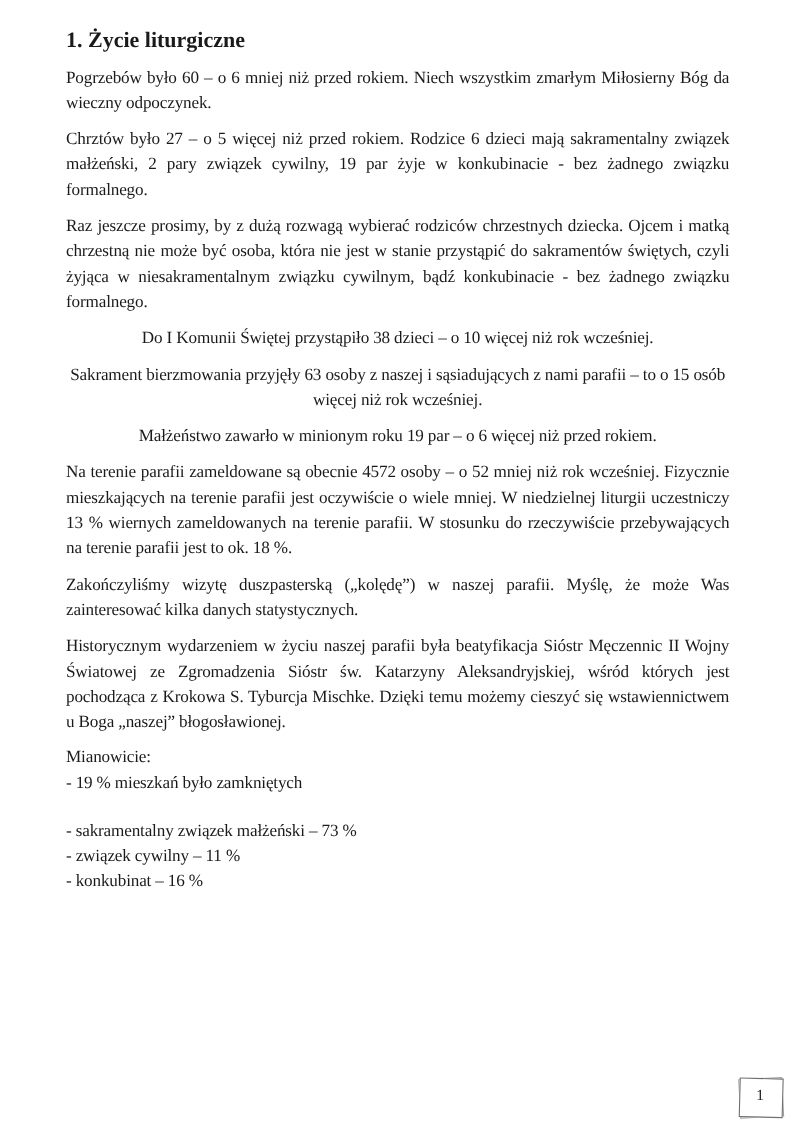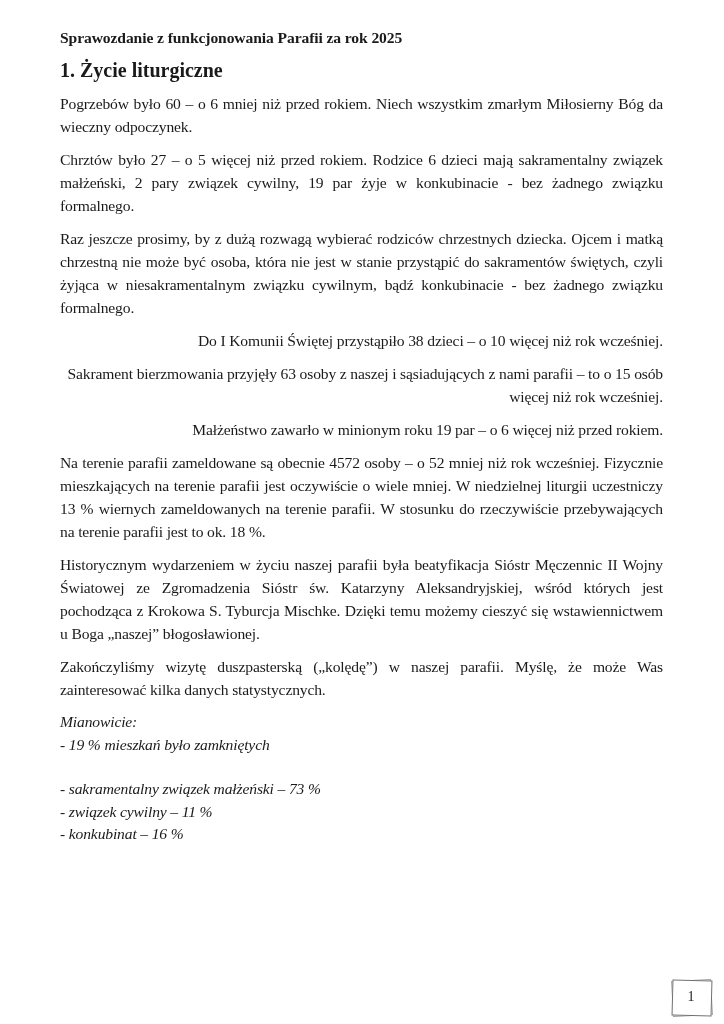--- a/index.html
+++ b/index.html
@@ -33,35 +33,34 @@
       font-weight: bold;
       margin: 0 0 10px 0;
       font-size: 20px;
     }
     p {
       margin: 0 0 10px 0;
       text-align: justify;
       letter-spacing: -0.15px;
     }
     p.left {
-      text-align: right;
+      text-align: center;
     }
     .list {
       margin: 0;
       padding: 0;
       list-style: none;
     }
     .list li {
       margin: 0;
       line-height: 22.5px;
       letter-spacing: -0.15px;
     }
     .block {
       margin-bottom: 22px;
-      font-style: italic;
     }
     .block-label {
       line-height: 22.5px;
       letter-spacing: -0.15px;
     }
     .page-number-box {
       position: absolute;
       left: 671px;
       top: 978px;
       width: 40px;
@@ -93,34 +92,33 @@
       justify-content: center;
       font-size: 14px;
       font-family: "Liberation Serif", serif;
       color: #222;
     }
   </style>
 </head>
 <body>
 
 <div class="page">
-  <div class="title">Sprawozdanie z funkcjonowania Parafii za rok 2025</div>
 
 
   <div class="heading">1. Życie liturgiczne</div>
 
   <p>Pogrzebów było 60 – o 6 mniej niż przed rokiem. Niech wszystkim zmarłym Miłosierny Bóg da wieczny odpoczynek.</p>
   <p>Chrztów było 27 – o 5 więcej niż przed rokiem. Rodzice 6 dzieci mają sakramentalny związek małżeński, 2 pary związek cywilny, 19 par żyje w konkubinacie - bez żadnego związku formalnego.</p>
   <p>Raz jeszcze prosimy, by z dużą rozwagą wybierać rodziców chrzestnych dziecka. Ojcem i matką chrzestną nie może być osoba, która nie jest w stanie przystąpić do sakramentów świętych, czyli żyjąca w niesakramentalnym związku cywilnym, bądź konkubinacie - bez żadnego związku formalnego.</p>
   <p class="left">Do I Komunii Świętej przystąpiło 38 dzieci – o 10 więcej niż rok wcześniej.</p>
   <p class="left">Sakrament bierzmowania przyjęły 63 osoby z naszej i sąsiadujących z nami parafii – to o 15 osób więcej niż rok wcześniej.</p>
   <p class="left">Małżeństwo zawarło w minionym roku 19 par – o 6 więcej niż przed rokiem.</p>
   <p>Na terenie parafii zameldowane są obecnie 4572 osoby – o 52 mniej niż rok wcześniej. Fizycznie mieszkających na terenie parafii jest oczywiście o wiele mniej. W niedzielnej liturgii uczestniczy 13 % wiernych zameldowanych na terenie parafii. W stosunku do rzeczywiście przebywających na terenie parafii jest to ok. 18 %.</p>
+  <p>Zakończyliśmy wizytę duszpasterską („kolędę”) w naszej parafii. Myślę, że może Was zainteresować kilka danych statystycznych.</p>
   <p>Historycznym wydarzeniem w życiu naszej parafii była beatyfikacja Sióstr Męczennic II Wojny Światowej ze Zgromadzenia Sióstr św. Katarzyny Aleksandryjskiej, wśród których jest pochodząca z Krokowa S. Tyburcja Mischke. Dzięki temu możemy cieszyć się wstawiennictwem u Boga „naszej” błogosławionej.</p>
-  <p>Zakończyliśmy wizytę duszpasterską („kolędę”) w naszej parafii. Myślę, że może Was zainteresować kilka danych statystycznych.</p>
 
   <div class="block">
     <div class="block-label">Mianowicie:</div>
     <ul class="list">
       <li>- 19 % mieszkań było zamkniętych</li>
     </ul>
   </div>
 
   <div class="block">
     <ul class="list">

